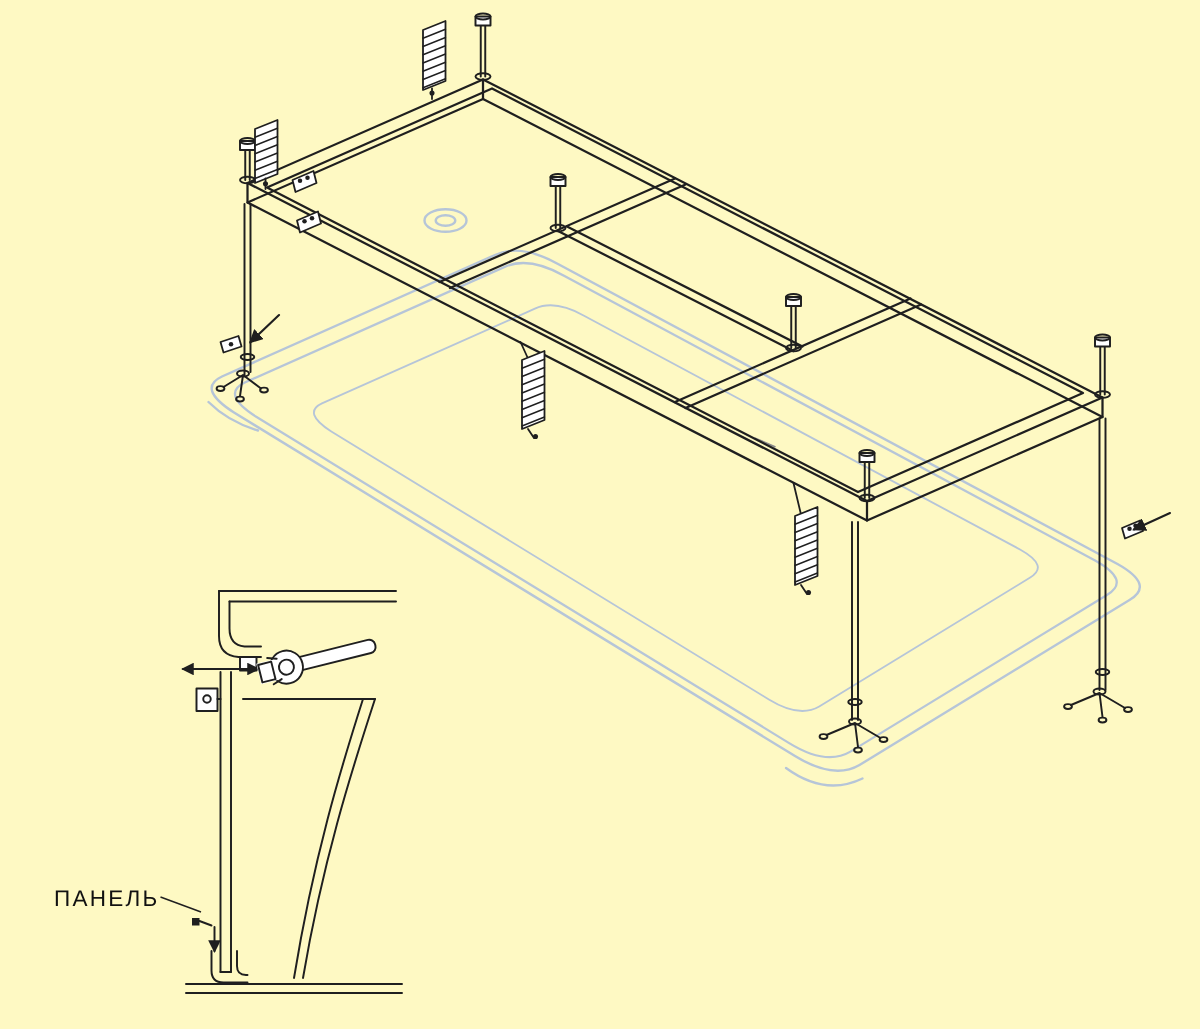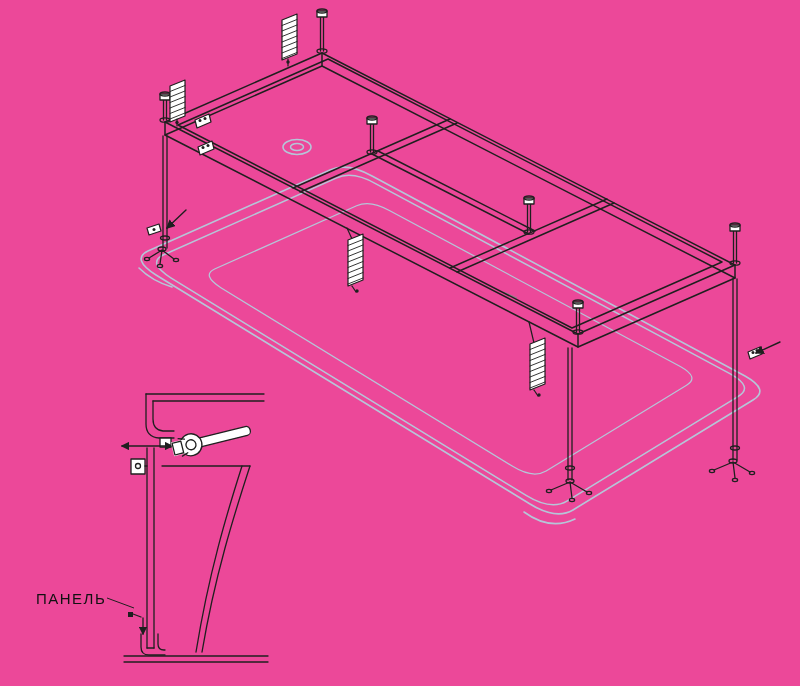--- a/index.html
+++ b/index.html
@@ -1,16 +1,16 @@
 <!DOCTYPE html>
 <html><head>
 <meta charset="utf-8">
 <style>
   html,body { margin:0; padding:0; background:#ffffff; }
-  .stage { position:relative; width:800px; height:686px; background:#ec4899; overflow:hidden;text-align:center; }
+  .stage { position:relative; width:800px; height:686px; background:#fef9c3; overflow:hidden;text-align:center; }
   svg { display:block; }
   text { font-family:"Liberation Sans","DejaVu Sans",sans-serif; }
 </style>
 </head>
 <body>
 
 <div class="stage">
 <svg width="800" height="686" viewBox="0 0 800 686">
   <defs>
     <marker id="arr" viewBox="0 0 10 10" refX="8.5" refY="5" markerWidth="6.5" markerHeight="6.5" orient="auto-start-reverse">

